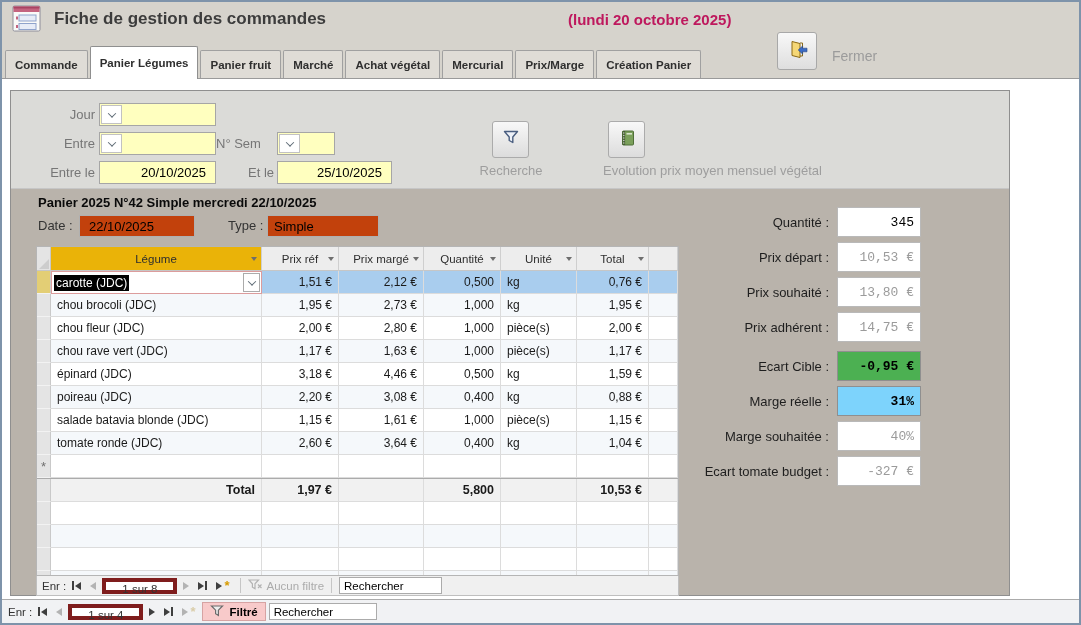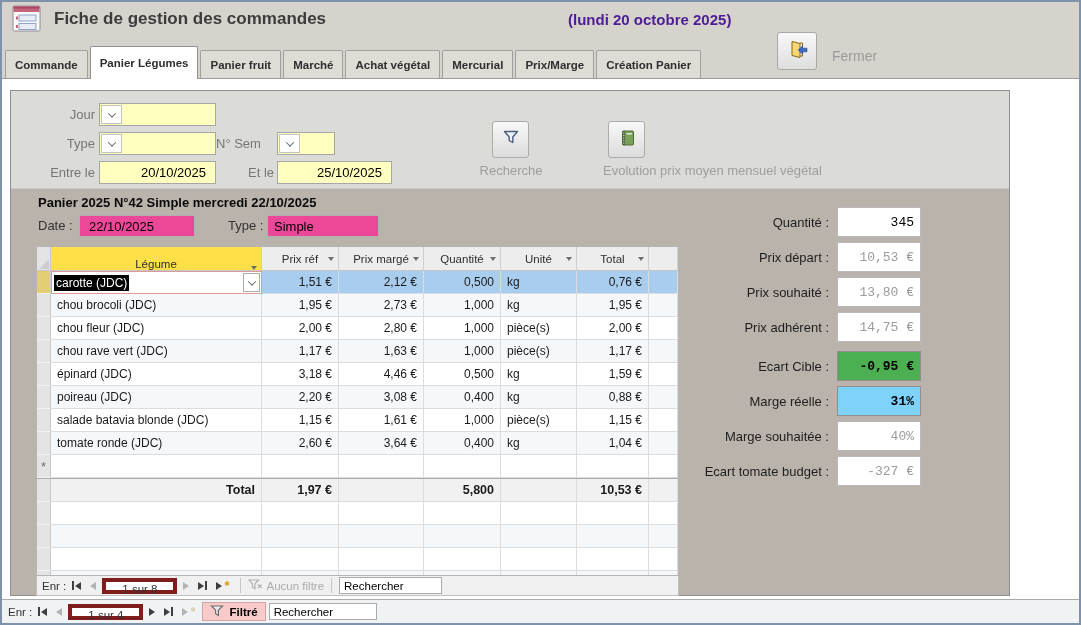--- a/index.html
+++ b/index.html
@@ -8,21 +8,21 @@
     position: relative; width: 1081px; height: 625px;
     border: 2px solid #7E93AA; background: #fff; overflow: hidden;
   }
   
   .titlebar {
     position: absolute; top: 0; left: 0; right: 0; height: 34px;
     background: #D6D3CC; display: flex; align-items: center; padding-left: 10px;
   }
   .app-icon { margin-right: 12px; display: flex; }
   .title { font-size: 17px; font-weight: bold; color: #3C3C3C; }
-  .date-note { position: absolute; left: 566px; font-size: 15px; font-weight: bold; color: #4c1d95; }
+  .date-note { position: absolute; left: 566px; font-size: 15px; font-weight: bold; color: #be185d; }
   
   .tabstrip {
     position: absolute; top: 34px; left: 0; right: 0; height: 43px;
     background: #D6D3CC; border-bottom: 1px solid #9A9A9A;
   }
   .tabs { position: absolute; bottom: 0; left: 3px; display: flex; align-items: flex-end; }
   .tab {
     height: 28px; padding: 0 9px; margin-right: 2px;
     background: #DFDCD6; border: 1px solid #A0A0A0; border-bottom: none;
     border-radius: 2px 2px 0 0; display: flex; align-items: center;
@@ -61,34 +61,34 @@
     position: absolute; width: 37px; height: 37px;
     background: linear-gradient(#F8F8F8, #DCDCDC); border: 1px solid #ABABAB; border-radius: 3px;
     display: flex; align-items: center; justify-content: center; cursor: default;
   }
   .toollabel { position: absolute; font-size: 13px; color: #9E9E9E; }
   
   .mainarea { position: absolute; top: 98px; left: 0; right: 0; bottom: 0; }
   .subform-title { position: absolute; left: 27px; top: 6px; font-size: 13px; font-weight: bold; color: #0A0A0A; }
   .slabel { position: absolute; font-size: 13px; color: #333; height: 22px; line-height: 22px; }
   .winput {
-    position: absolute; height: 22px; background: #ec4899; border: 1px solid #B0B0B0;
+    position: absolute; height: 22px; background: #c2410c; border: 1px solid #B0B0B0;
     font-size: 13px; color: #000; display: flex; align-items: center; padding-left: 9px;
   }
   
   .ds-wrap { position: absolute; left: 25px; top: 57px; width: 643px; }
   .ds { width: 643px; height: 330px; background: #fff; border: 1px solid #B5B5B5; overflow: hidden; font-size: 12px; color: #1A1A1A; }
   .ds-row { display: grid; grid-template-columns: 14px 211px 77px 85px 77px 76px 72px auto; height: 23px; }
   .ds-row.hdr { height: 24px; }
   .c { border-right: 1px solid #DCDCDC; border-bottom: 1px solid #DCDCDC; display: flex; align-items: center; overflow: hidden; white-space: nowrap; }
   .c.txt { padding-left: 6px; }
   .c.num { justify-content: flex-end; padding-right: 6px; }
   .sel { background: #E4E4E4; border-right: 1px solid #C9C9C9; border-bottom: 1px solid #F2F2F2; display: flex; align-items: center; justify-content: center; }
   .hdr .hc { position: relative; background: #EDEDED; border-right: 1px solid #CFCFCF; border-bottom: 1px solid #C6C6C6; display: flex; align-items: center; justify-content: center; font-size: 11.5px; color: #2E2E2E; cursor: default; }
-  .hdr .hc.leg { background: #fde047; align-items: flex-end; }
+  .hdr .hc.leg { background: #eab308; }
   .hdr-arrow { position: absolute; right: 4px; width: 0; height: 0; border-left: 3.5px solid transparent; border-right: 3.5px solid transparent; border-top: 4px solid #6E6E6E; }
   .corner { background: #E4E4E4; border-right: 1px solid #C9C9C9; border-bottom: 1px solid #C6C6C6; position: relative; }
   .corner .diag { position: absolute; right: 1px; bottom: 1px; width: 0; height: 0; border-left: 10px solid transparent; border-bottom: 10px solid #CDCDCD; }
   .row-selected .c { background: #A9CDEE; }
   .sel-active { background: #E3CE75 !important; }
   .alt .c { background: #F5F8FB; }
   .combo-cell { padding: 0 !important; background: #fff !important; border: 1px solid #DC9C9C; display: flex; align-items: center; }
   .combo-cell .seltext { background: #000; color: #fff; padding: 1px 2px; margin-left: 2px; font-size: 12px; }
   .combo-cell .cellbtn { margin-left: auto; width: 17px; height: 19px; background: #fff; border: 1px solid #ABABAB; display: flex; align-items: center; justify-content: center; margin-right: 1px; cursor: default; }
   .star { color: #707070; font-size: 13px; }
@@ -182,21 +182,21 @@
 
       <div class="filterbar">
         <span class="flabel" style="left:0;width:84px;top:13px">Jour</span>
         <div class="combo" style="left:88px;top:12px;width:117px">
           <span></span>
           <span class="combo-btn">
               <span class="chev"></span>
             </span>
         </div>
 
-        <span class="flabel" style="left:0;width:84px;top:42px">Type</span>
+        <span class="flabel" style="left:0;width:84px;top:42px">Entre</span>
         <div class="combo" style="left:88px;top:41px;width:117px">
           <span></span>
           <span class="combo-btn">
               <span class="chev"></span>
             </span>
         </div>
         <span class="flabel" style="left:205px;width:58px;top:42px;text-align:left">N° Sem</span>
         <div class="combo" style="left:266px;top:41px;width:58px">
           <span></span>
           <span class="combo-btn">

